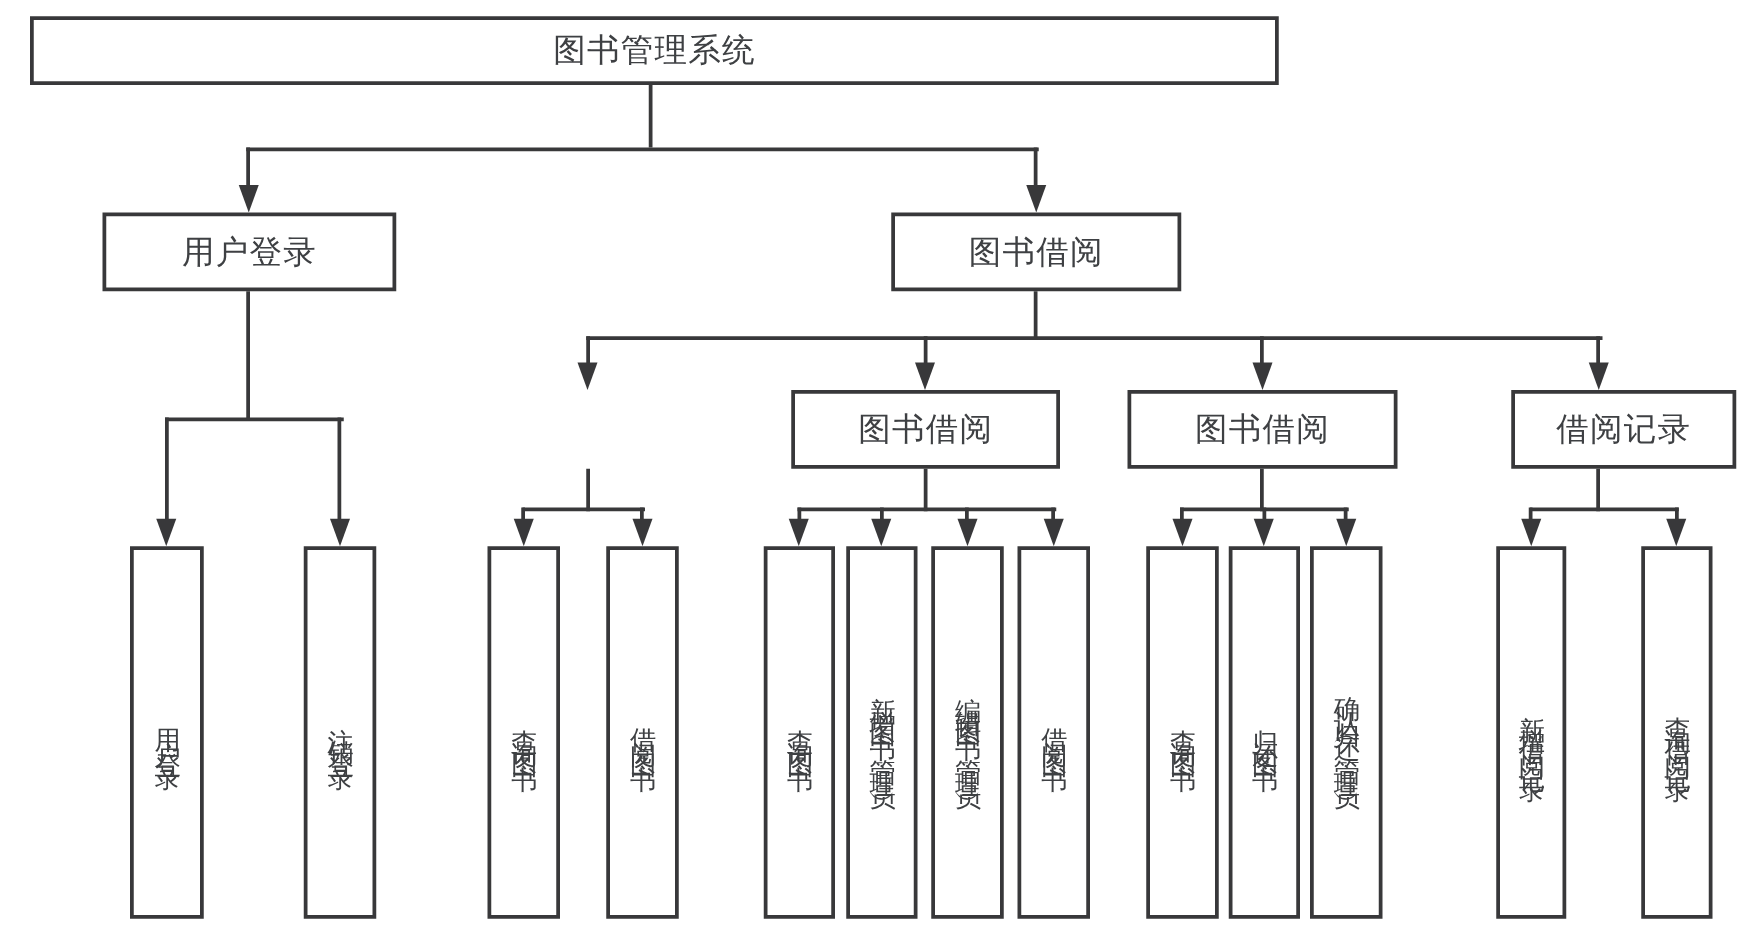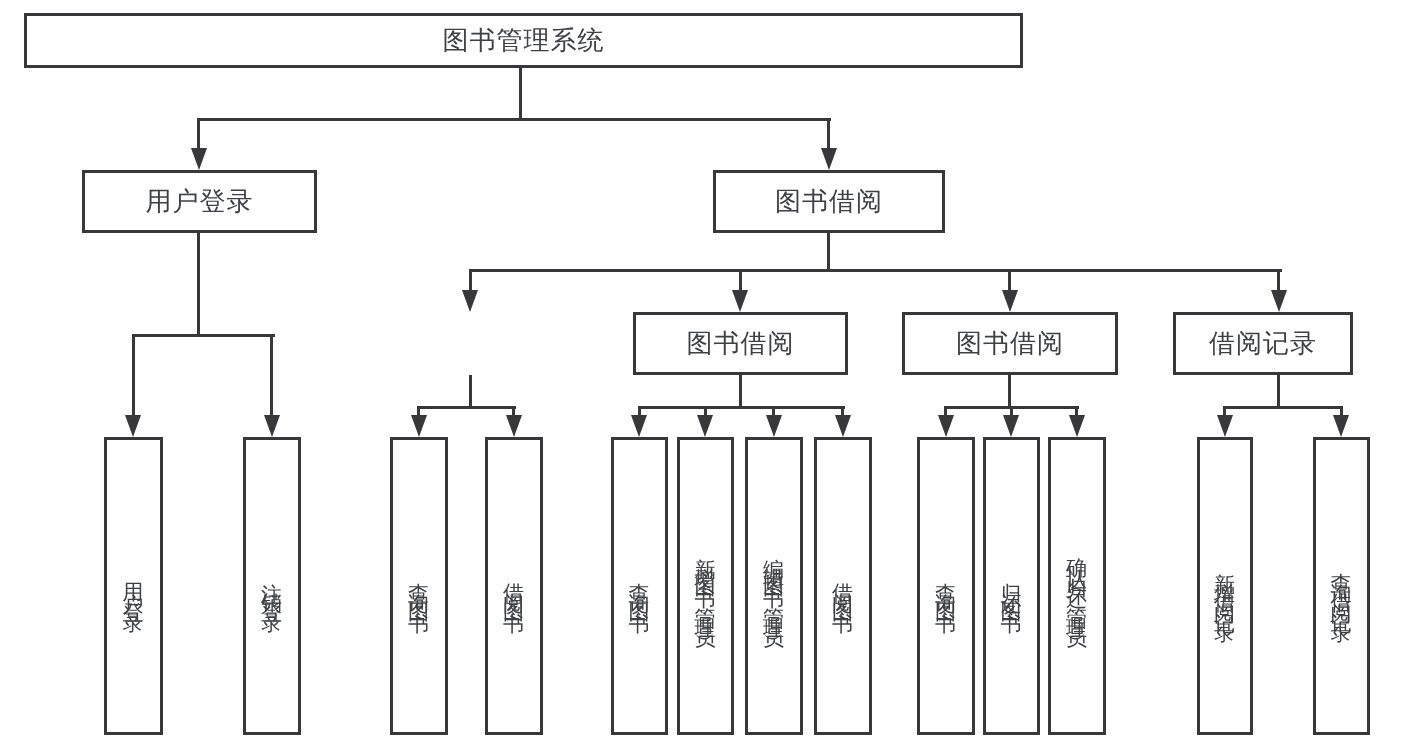--- a/index.html
+++ b/index.html
@@ -72,21 +72,21 @@
   <div class="head" style="left:1002px;top:290px"></div>
   <div class="line" style="left:1277px;top:269px;width:3px;height:23px"></div>
   <div class="head" style="left:1271px;top:290px"></div>
 
   <div class="box hbox" style="left:633px;top:312px;width:215px">
     <span>图书借阅</span>
   </div>
   <div class="box hbox" style="left:902px;top:312px;width:216px">
     <span>图书借阅</span>
   </div>
-  <div class="box hbox" style="left:1173px;top:312px;width:180px">
+  <div class="box hbox" style="left:1209px;top:312px;width:180px">
     <span>借阅记录</span>
   </div>
 
   <div class="line" style="left:469px;top:375px;width:3px;height:34px"></div>
   <div class="line" style="left:739px;top:375px;width:3px;height:34px"></div>
   <div class="line" style="left:1008px;top:375px;width:3px;height:34px"></div>
   <div class="line" style="left:1277px;top:375px;width:3px;height:34px"></div>
 
   <div class="line" style="left:418px;top:406px;width:98px;height:3px"></div>
   <div class="line" style="left:638px;top:406px;width:207px;height:3px"></div>

